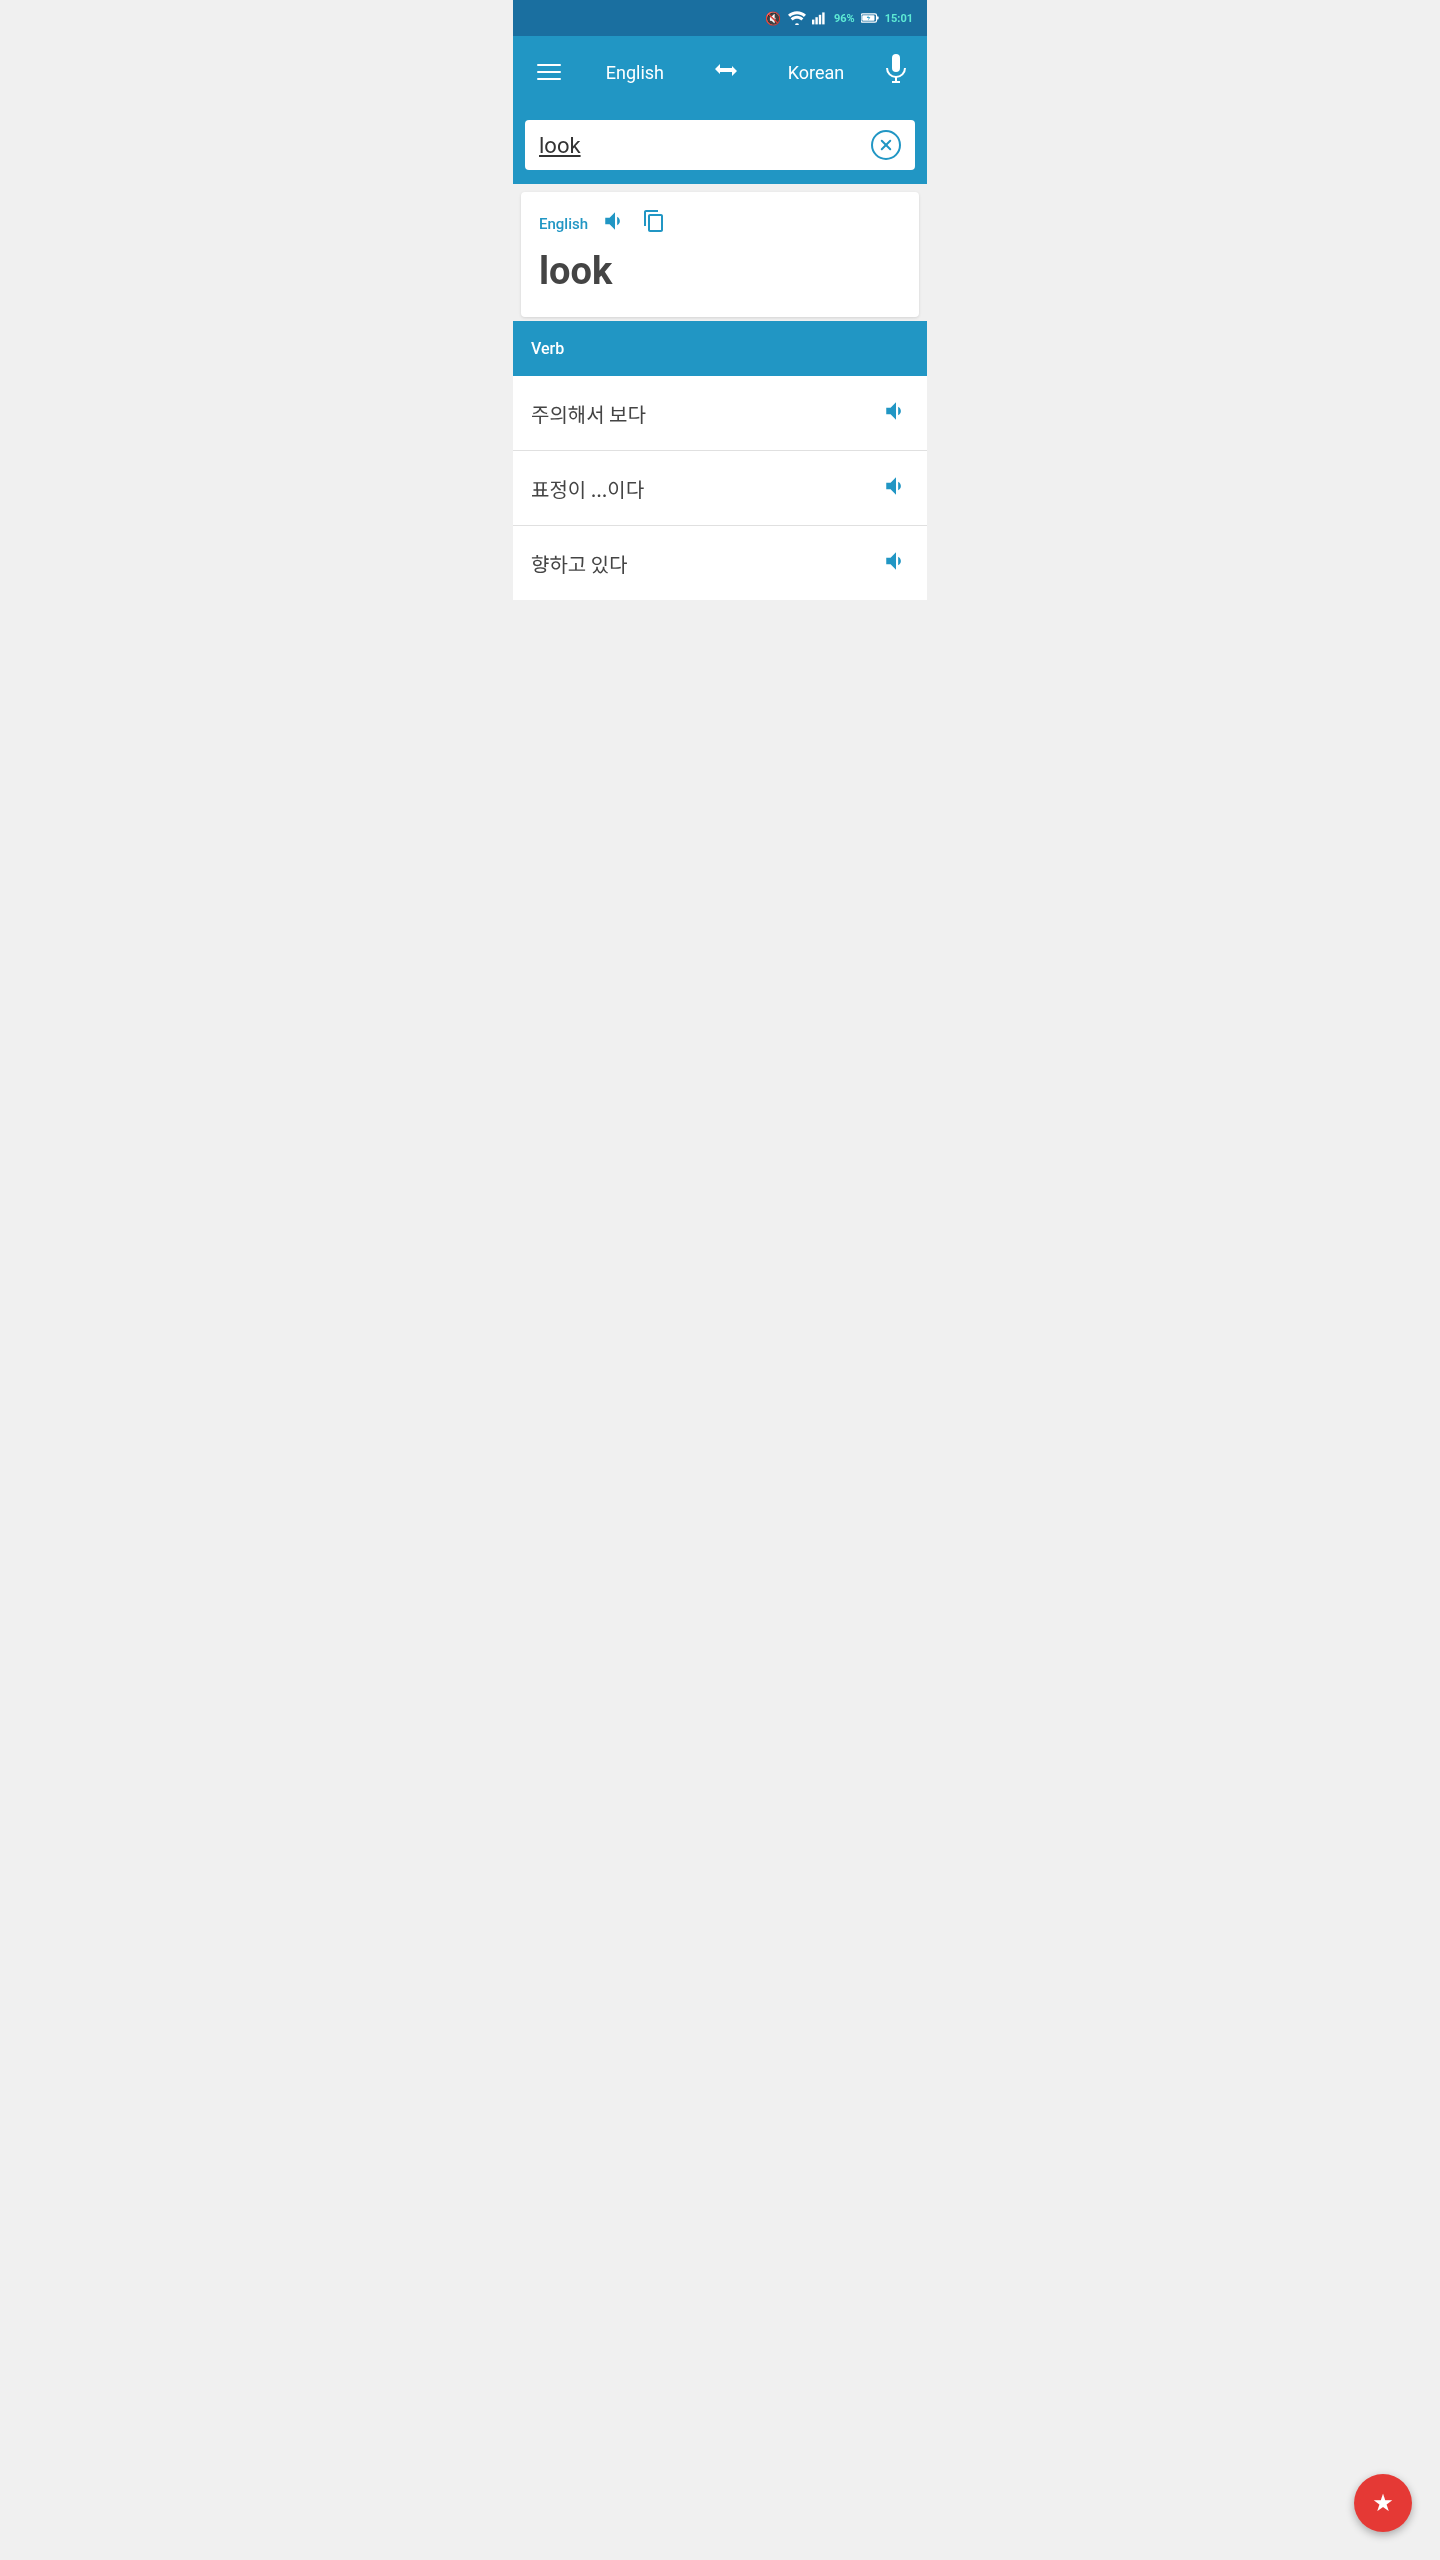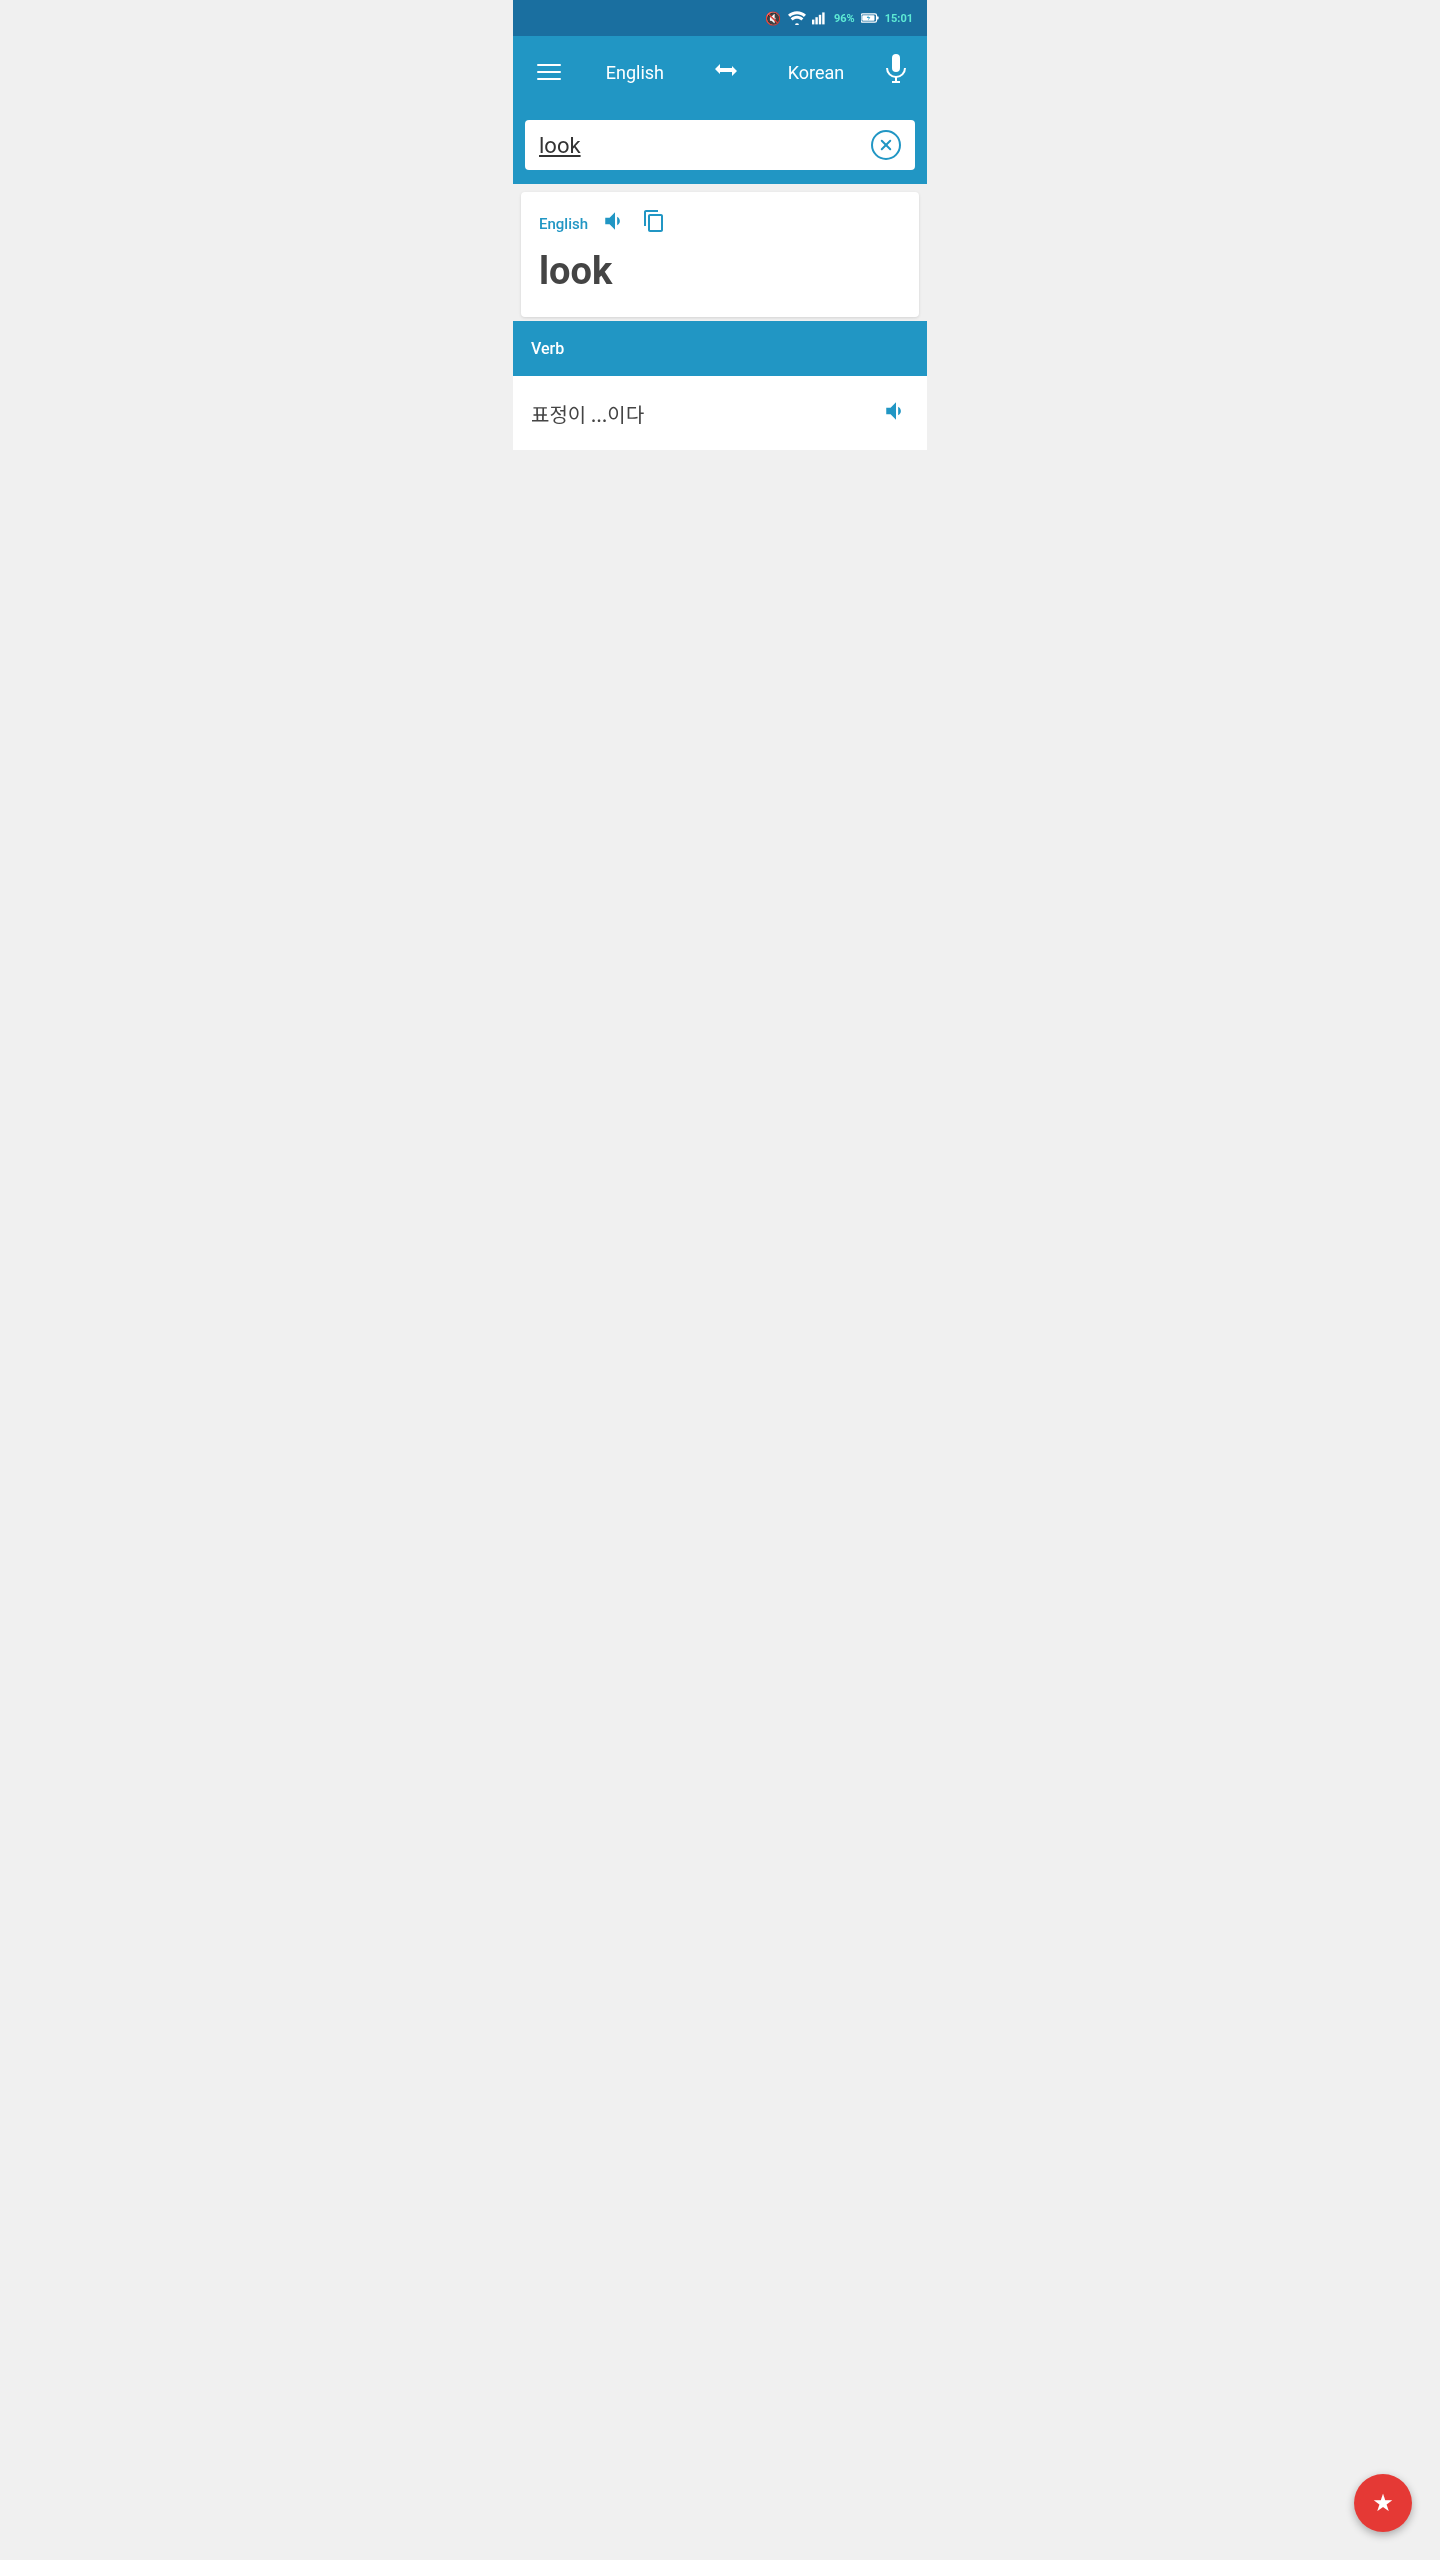--- a/index.html
+++ b/index.html
@@ -317,23 +317,35 @@
   </div>
   <div class="source-word">look</div>
 </div>
 
 <div class="section-header">
   <span>Verb</span>
 </div>
 
 <div class="translation-list">
 
+<div class="translation-item">
+      <span class="translation-text">주의해서 보다</span>
+      <div><svg class="sound-svg" viewBox="0 0 24 24">
+          <path d="M3 9v6h4l5 5V4L7 9H3zm13.5 3c0-1.77-1.02-3.29-2.5-4.03v8.05c1.48-.73 2.5-2.25 2.5-4.02z"></path>
+        </svg></div>
+    </div>
     <div class="translation-item">
       <span class="translation-text">표정이 ...이다</span>
       <div><svg class="sound-svg" viewBox="0 0 24 24">
           <path d="M3 9v6h4l5 5V4L7 9H3zm13.5 3c0-1.77-1.02-3.29-2.5-4.03v8.05c1.48-.73 2.5-2.25 2.5-4.02z"></path>
         </svg></div>
     </div>
+    <div class="translation-item">
+      <span class="translation-text">향하고 있다</span>
+      <div><svg class="sound-svg" viewBox="0 0 24 24">
+          <path d="M3 9v6h4l5 5V4L7 9H3zm13.5 3c0-1.77-1.02-3.29-2.5-4.03v8.05c1.48-.73 2.5-2.25 2.5-4.02z"></path>
+        </svg></div>
+    </div>
   </div>
 
 <div class="fab">
   <span class="fab-star">★</span>
 </div>
 
 </body></html>

